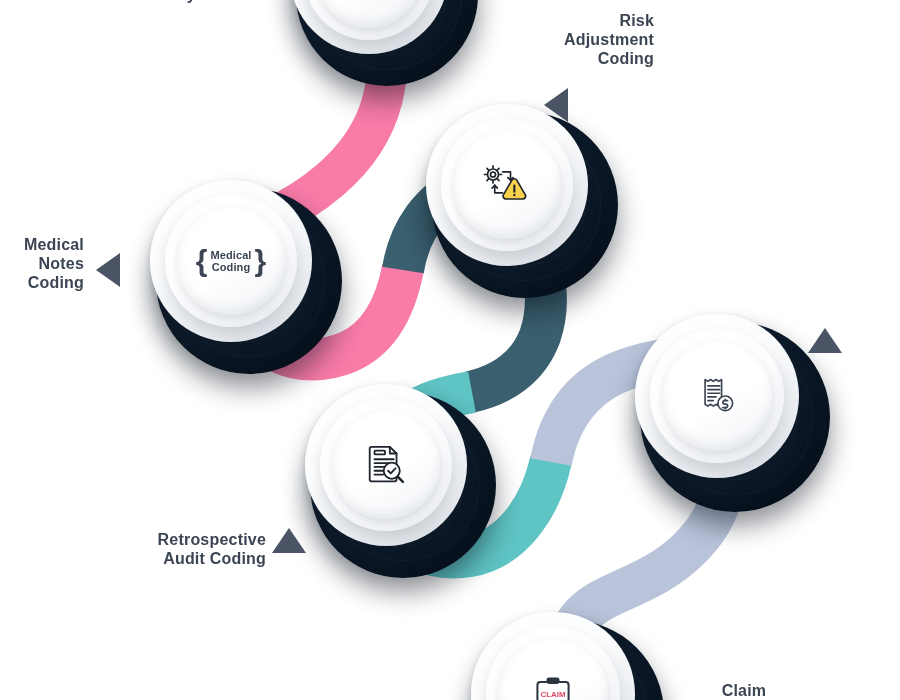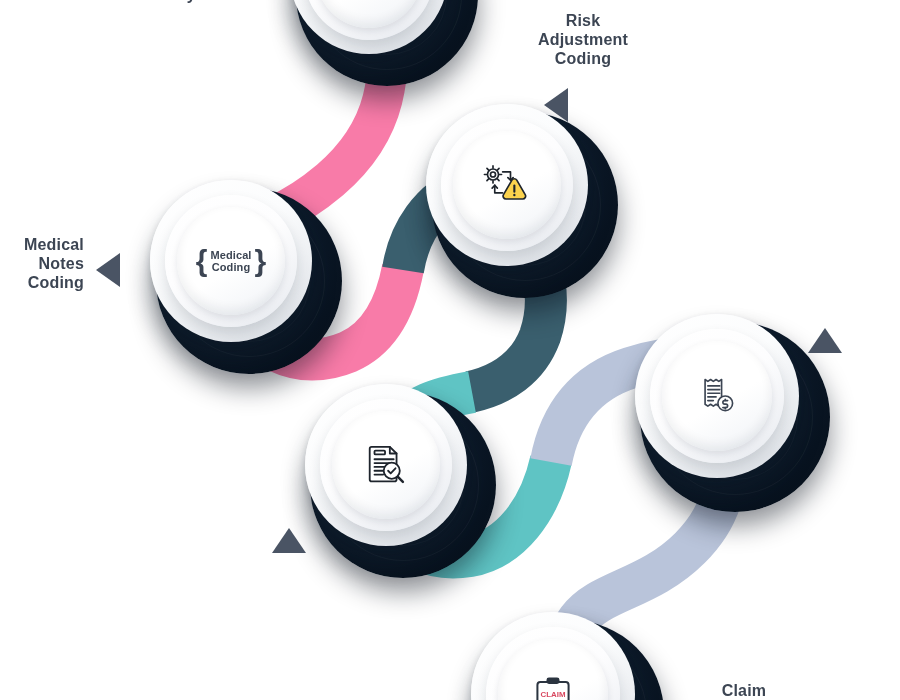--- a/index.html
+++ b/index.html
@@ -155,21 +155,21 @@
           <path d="M15 30.5 l3 -3 l3 3"></path>
 
           <path d="M37.6 21.4 a3.3 3.3 0 0 1 5.6 0 l9.6 16.6 a3.3 3.3 0 0 1 -2.8 5 h-19.2
                    a3.3 3.3 0 0 1 -2.8 -5 z" fill="#FBD24D" stroke="#1e242c"></path>
           <path d="M40.4 27.5 v7.2" stroke="#1e242c" stroke-width="2.4"></path>
           <circle cx="40.4" cy="38.4" r="1.35" fill="#1e242c" stroke="none"></circle>
         </svg>
       </span>
     </div>
   </div>
-  <div class="label center" style="left:512px;top:12px;width:142px;font-size:16px;">Risk
+  <div class="label center" style="left:512px;top:12px;width:142px;font-size:16px;text-align:right;">Risk
 Adjustment
 Coding</div>
   <div class="tri left" style="left:544px;top:88px;"></div>
 
   <div class="node" style="left:640px;top:322px;width:190px;height:190px;">
     <div class="ring" style="width:190px;height:190px;"></div>
     <div class="disc" style="left:-5px;top:-8px;width:164px;height:164px;"></div>
     <div class="disc2" style="left:10px;top:7px;width:134px;height:134px;"></div>
     <div class="disc3" style="left:22px;top:19px;width:110px;height:110px;">
       <span class="glyph">
@@ -196,20 +196,22 @@
           <path d="M28 5 v7 h7"></path>
           <rect x="12" y="9" width="11" height="4" rx="1"></rect>
           <path d="M12 18 h20 M12 22 h20 M12 26 h13 M12 30 h10 M12 34 h9"></path>
           <circle cx="30" cy="30" r="8.4" fill="#ffffff"></circle>
           <path d="M26.2 30 l2.7 2.8 l5 -5.4"></path>
           <path d="M36.2 36.2 l5.4 5.4" stroke-width="2.6"></path>
         </svg>
       </span>
     </div>
   </div>
+  <div class="label right" style="left:126px;top:531px;width:140px;font-size:16px;">Retrospective
+Audit Coding</div>
   <div class="tri up" style="left:272px;top:528px;"></div>
 
   <div class="node" style="left:476px;top:620px;width:188px;height:188px;">
     <div class="ring" style="width:188px;height:188px;"></div>
     <div class="disc" style="left:-5px;top:-8px;width:164px;height:164px;"></div>
     <div class="disc2" style="left:10px;top:7px;width:134px;height:134px;"></div>
     <div class="disc3" style="left:22px;top:19px;width:110px;height:110px;">
       <span class="glyph">
         <svg width="44" height="44" viewBox="0 0 48 48" fill="none" stroke="#2b3440" stroke-width="2.2" stroke-linecap="round" stroke-linejoin="round">
           <rect x="7" y="11" width="34" height="26" rx="3.2" fill="#ffffff"></rect>

